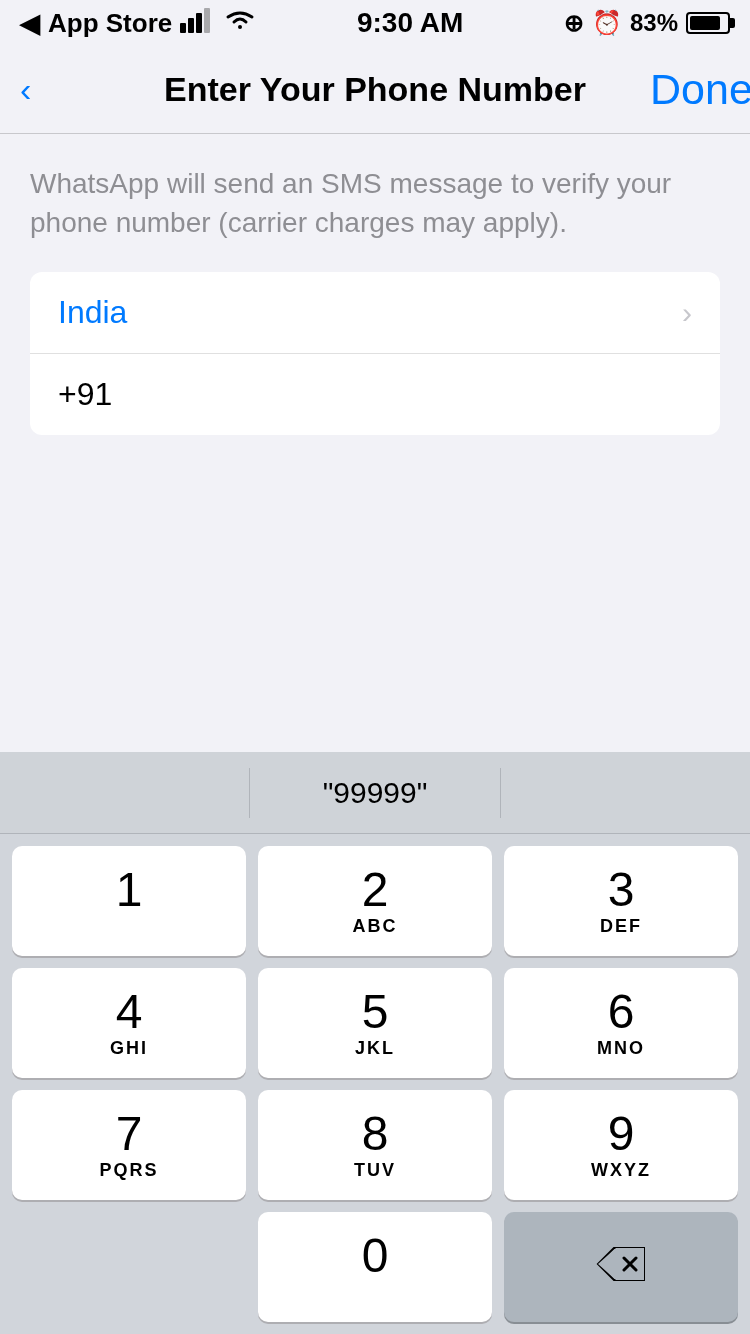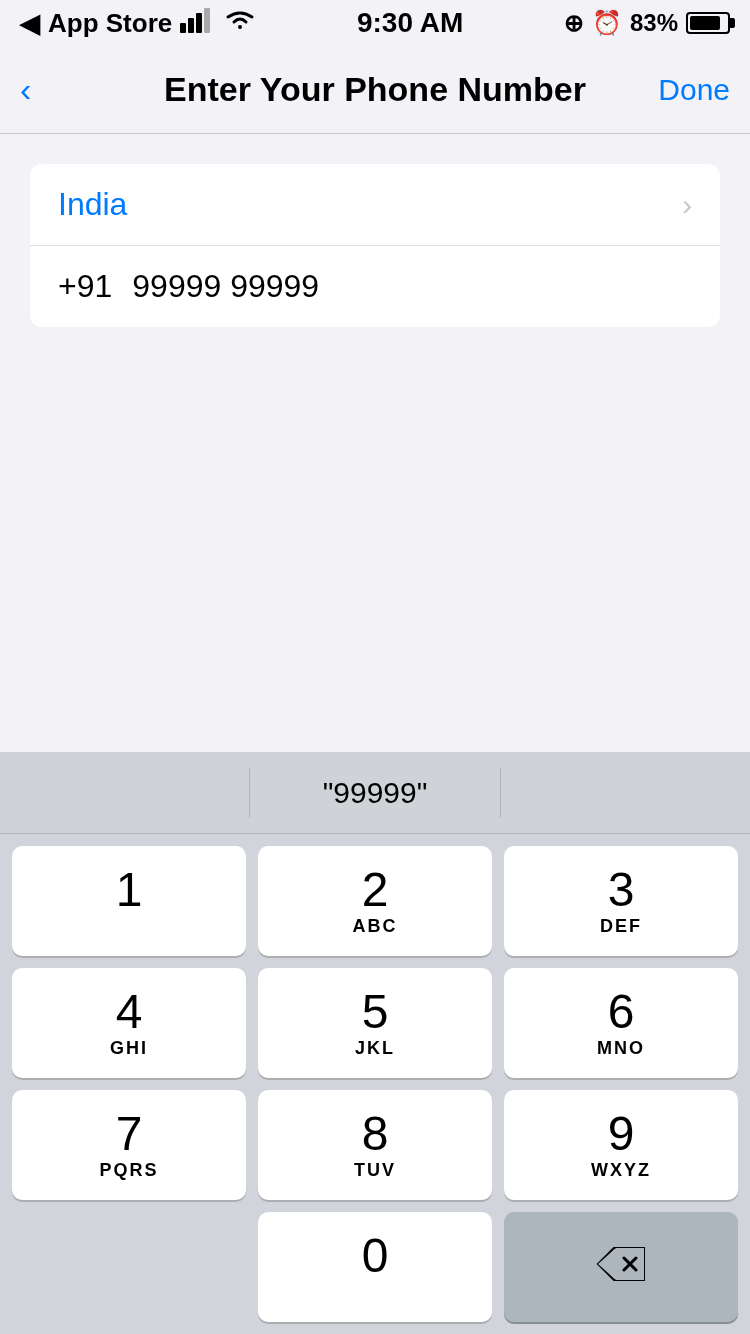--- a/index.html
+++ b/index.html
@@ -92,21 +92,21 @@
     }
     .nav-title {
       font-size: 34px;
       font-weight: 700;
       color: #000;
       text-align: center;
       flex: 1;
     }
     .nav-done {
       color: #007aff;
-      font-size: 30px;
+      font-size: 43px;
       font-weight: 400;
       cursor: pointer;
       width: 80px;
       text-align: right;
     }
 
     
     .content {
       padding: 30px 30px 0 30px;
     }
@@ -271,29 +271,29 @@
   </div>
 </div>
 
 <div class="nav-bar">
   <div class="nav-back">‹</div>
   <div class="nav-title">Enter Your Phone Number</div>
   <div class="nav-done">Done</div>
 </div>
 
 <div class="content">
+  <p class="description-text">WhatsApp will send an SMS message to verify your phone number (carrier charges may apply).</p>
 
   <div class="form-card">
     <div class="country-row">
       <span class="country-label">India</span>
       <span class="chevron-right">›</span>
     </div>
     <div class="phone-row">
       <span class="phone-code">+91</span>
-      <input class="phone-number" type="tel" value="99999 99999" readonly="" style="">
     </div>
   </div>
 </div>
 
 <div class="keyboard-area">
 
   <div class="keyboard-suggestion-bar">
     <div class="suggestion-item"></div>
     <div class="suggestion-divider"></div>
     <div class="suggestion-item">"99999"</div>

